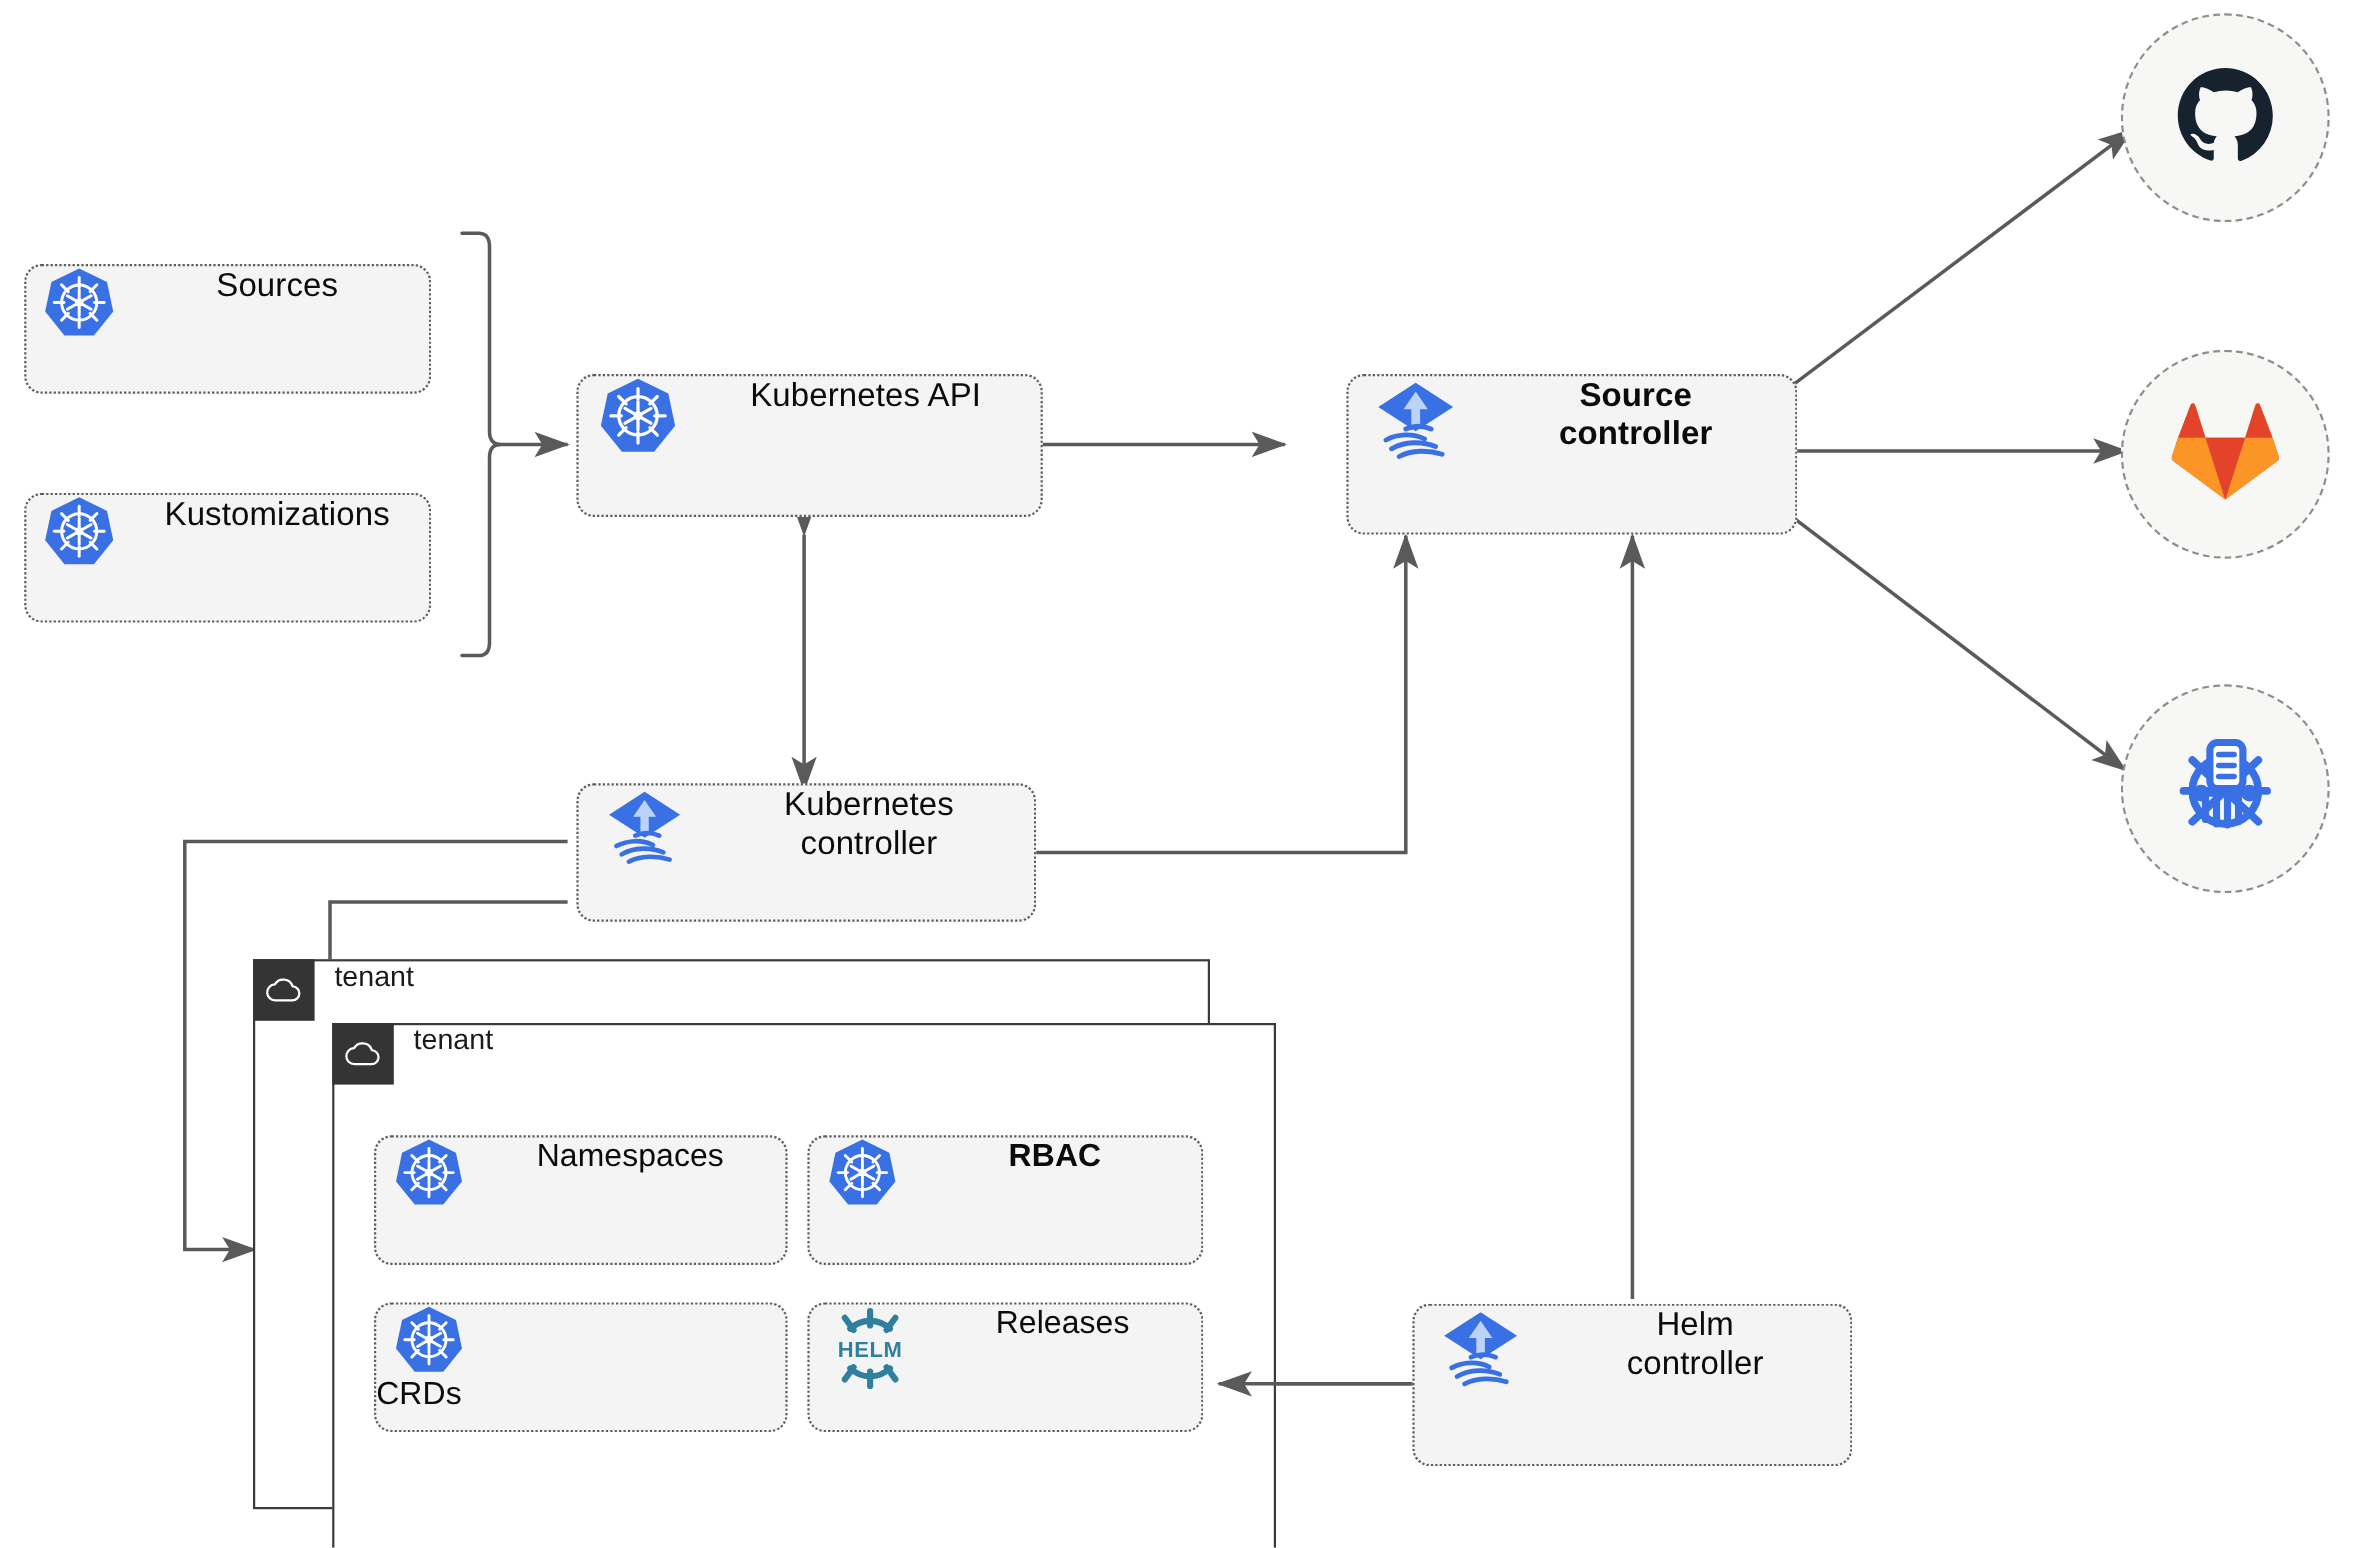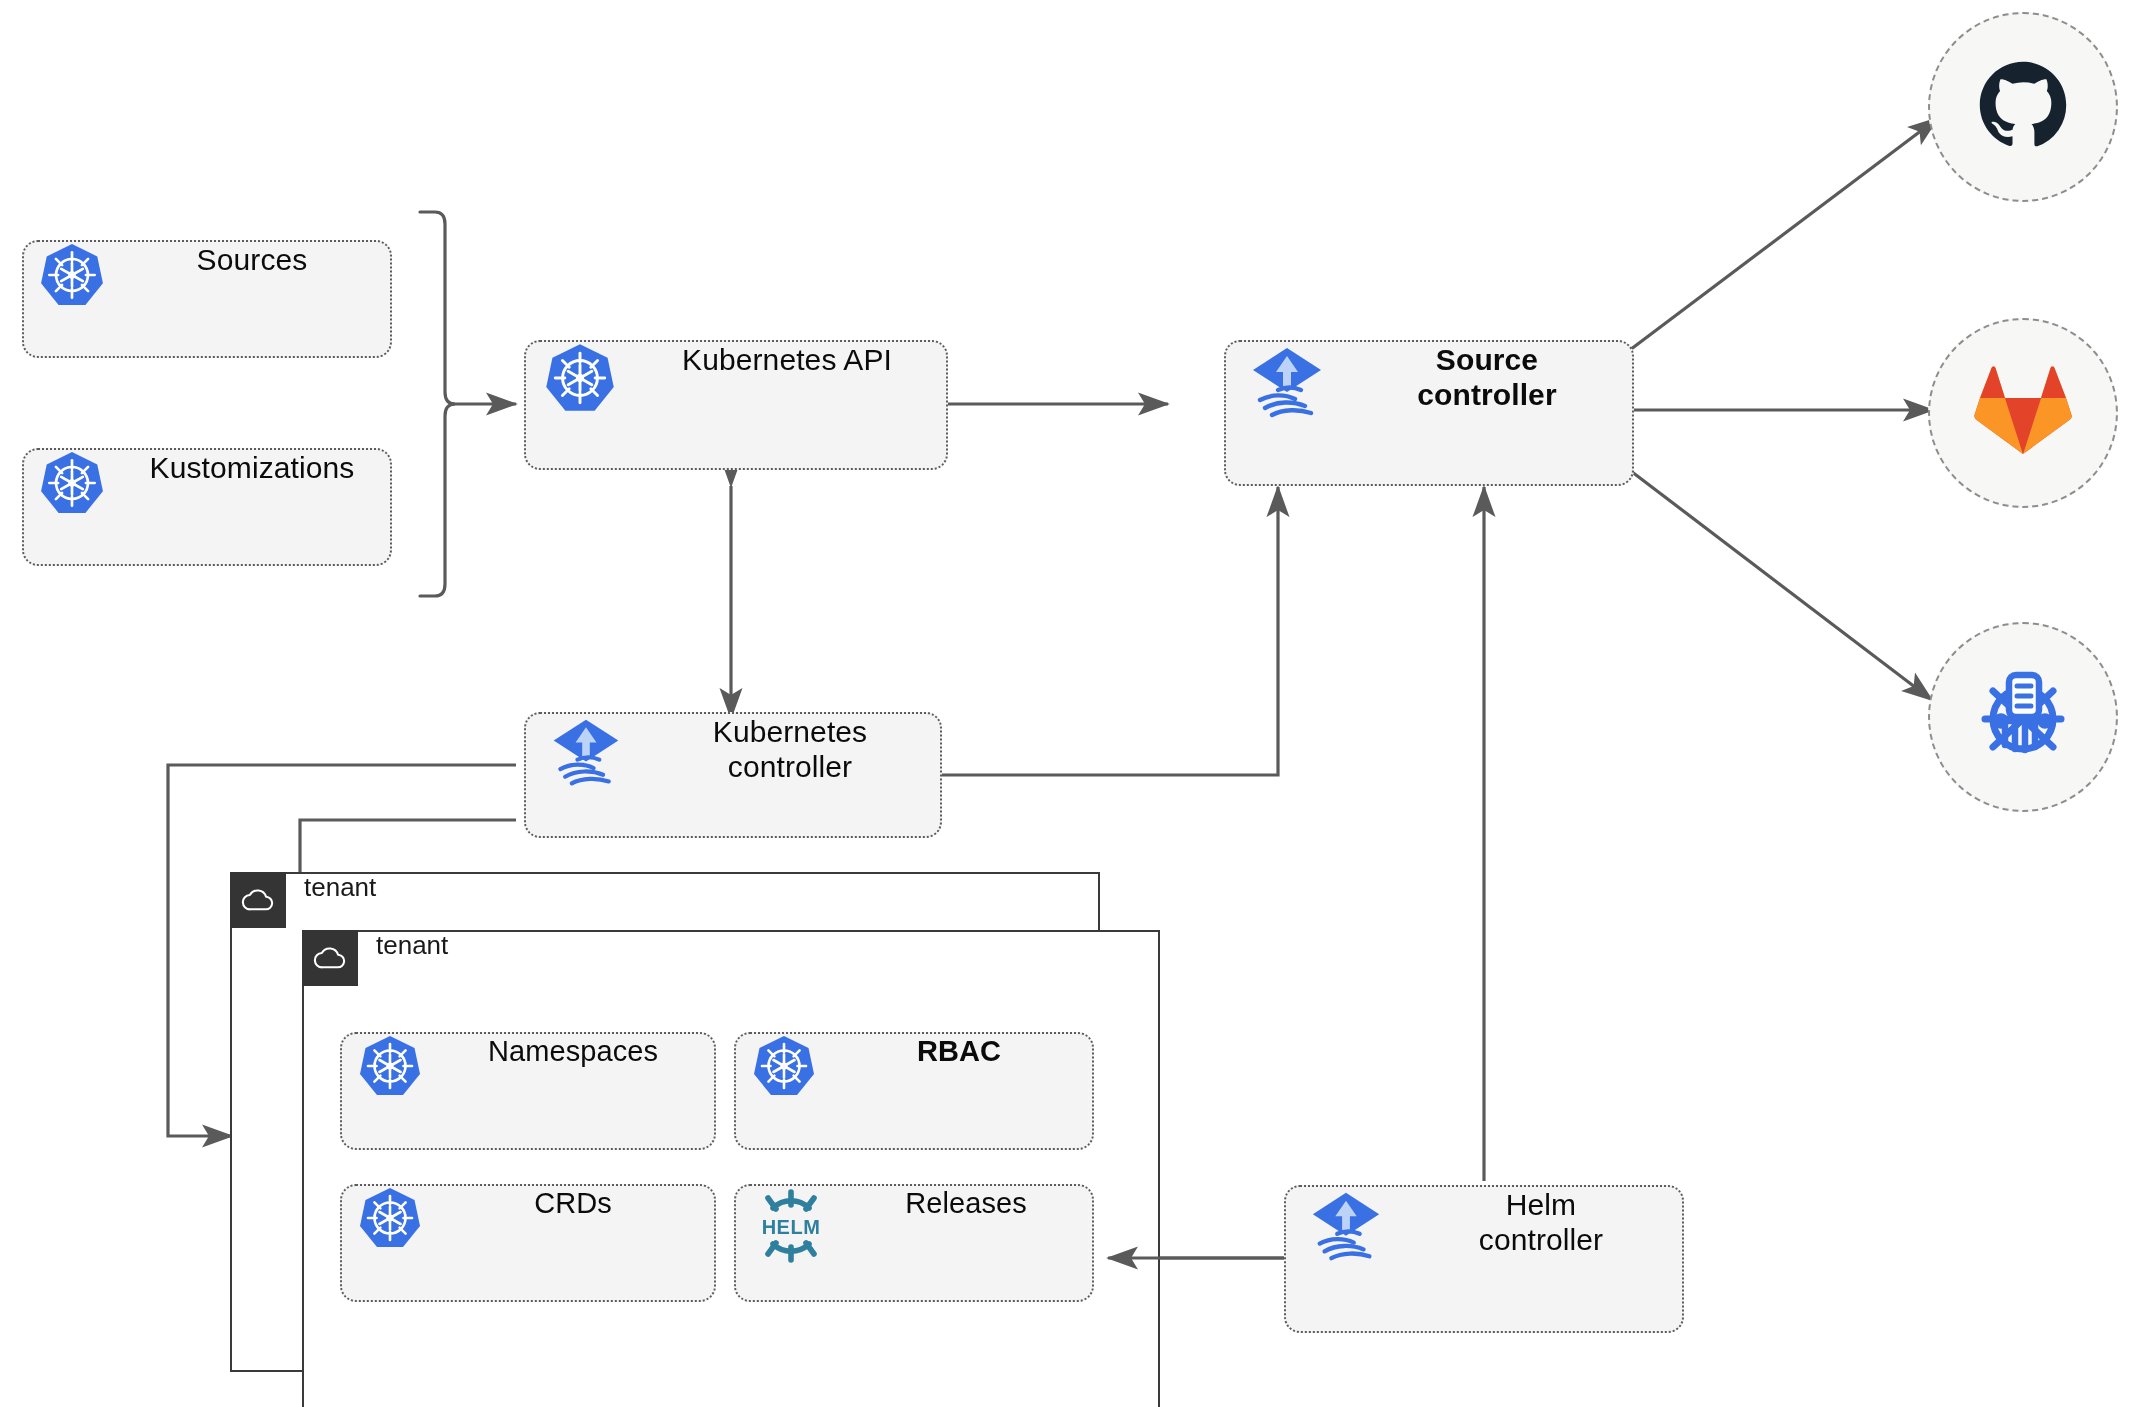--- a/index.html
+++ b/index.html
@@ -366,21 +366,21 @@
           <line x1="32" y1="32" x2="42.5" y2="38"></line>
             <line x1="32" y1="32" x2="32" y2="43.5"></line>
           <line x1="32" y1="32" x2="21.5" y2="38"></line>
             <line x1="32" y1="32" x2="21.5" y2="26"></line>
         </g>
       </svg>
     </span>
     <span class="lbl">RBAC</span>
   </div>
 
-  <div class="card small" style="left:340px; top:1184px; width:376px; height:118px; z-index:6;">
+  <div class="card small" style="left:340px; top:1184px; width:376px; height:118px; z-index:6;flex-direction:column;">
     <span class="ico" style="width:96px;">
       <svg width="64" height="64" viewBox="0 0 64 64" aria-hidden="true">
         <polygon points="32,2 56.5,14 62,40 45,61 19,61 2,40 7.5,14" fill="#3970e4"></polygon>
         <g fill="none" stroke="#ffffff" stroke-width="2.6" stroke-linecap="round">
           <circle cx="32" cy="32" r="15.5"></circle>
           <circle cx="32" cy="32" r="3.6" fill="#ffffff" stroke="none"></circle>
           <line x1="32" y1="10" x2="32" y2="18.5"></line>
             <line x1="32" y1="45.5" x2="32" y2="54"></line>
           <line x1="10" y1="32" x2="18.5" y2="32"></line>
             <line x1="45.5" y1="32" x2="54" y2="32"></line>

